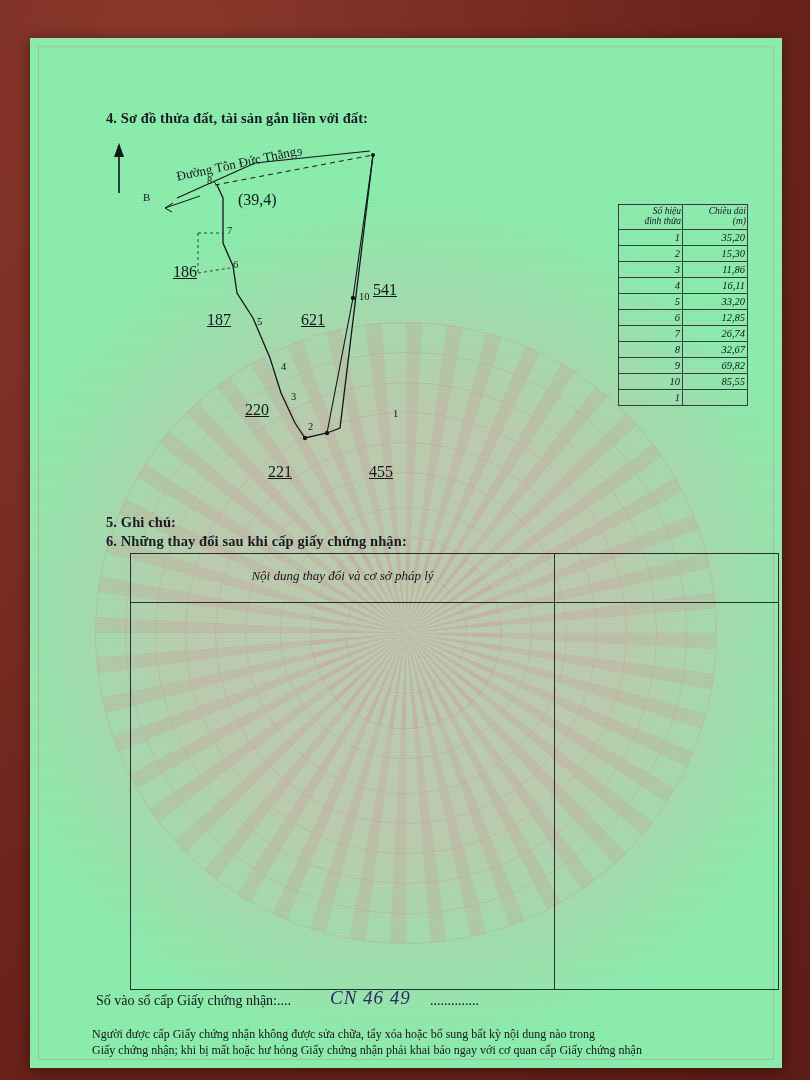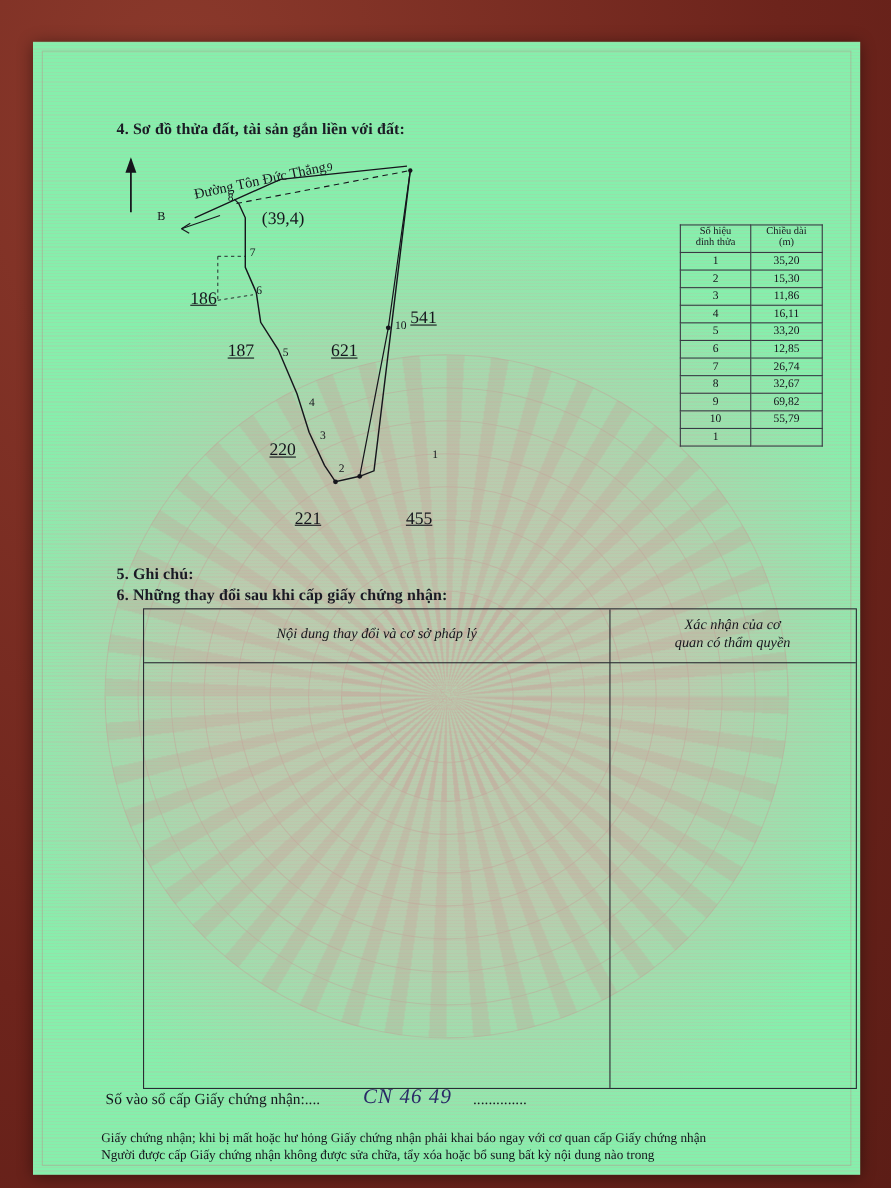--- a/index.html
+++ b/index.html
@@ -66,22 +66,23 @@
   .lbl.u{text-decoration:underline;}
   .lbl.sm{font-size:10.5px;}
   .note{position:absolute;font-size:12.5px;color:#15151c;line-height:1.28;}
 
   
   #edgetable{
     position:absolute;left:588px;top:166px;width:130px;
     border-collapse:collapse;font-size:10.5px;color:#15151c;
   }
   #edgetable th,#edgetable td{
-    border:1px solid #3a3a44;text-align:center;padding:1px 2px;height:13px;
+    border:1px solid #3a3a44;text-align:right;padding:1px 2px;height:13px;
     font-weight:normal;
+    font-style:italic;
   }
   #edgetable th{font-size:9.5px;line-height:1.05;padding:2px 1px;}
 
   
   #changes{
     position:absolute;left:100px;top:515px;width:647px;height:435px;
     border:1px solid #2b2b33;
     font-style:italic;
   }
   #changes .hdr{
@@ -232,46 +233,42 @@
           <tr>
             <td>8</td>
             <td>32,67</td>
           </tr>
           <tr>
             <td>9</td>
             <td>69,82</td>
           </tr>
           <tr>
             <td>10</td>
-            <td>55,79</td>
+            <td>85,55</td>
           </tr>
           <tr>
             <td>1</td>
             <td></td>
           </tr>
         </tbody>
     </table>
 
     <div class="h-sec" style="left:76px;top:476px;">5. Ghi chú:</div>
 
     <div class="h-sec" style="left:76px;top:495px;">6. Những thay đổi sau khi cấp giấy chứng nhận:</div>
 
     <div id="changes">
       <div class="hdr"></div>
       <div class="vline"></div>
       <div class="ch-l">Nội dung thay đổi và cơ sở pháp lý</div>
-      <div class="ch-r">
-        <span>Xác nhận của cơ</span><br>
-        <span>quan có thẩm quyền</span>
-      </div>
     </div>
 
     <div class="bottom-line" style="left:66px;top:955px;">Số vào sổ cấp Giấy chứng nhận:....</div>
     <div class="handw" style="position:absolute;left:300px;top:949px;">CN 46 49</div>
     <div class="bottom-line" style="left:400px;top:955px;">..............</div>
 
     <div class="fineprint" style="left:62px;top:988px;width:660px;">
+      <div>Người được cấp Giấy chứng nhận không được sửa chữa, tẩy xóa hoặc bổ sung bất kỳ nội dung nào trong</div>
       <div>Giấy chứng nhận; khi bị mất hoặc hư hỏng Giấy chứng nhận phải khai báo ngay với cơ quan cấp Giấy chứng nhận</div>
-      <div>Người được cấp Giấy chứng nhận không được sửa chữa, tẩy xóa hoặc bổ sung bất kỳ nội dung nào trong</div>
     </div>
 
   </div>
 </div>
 
 </body></html>

